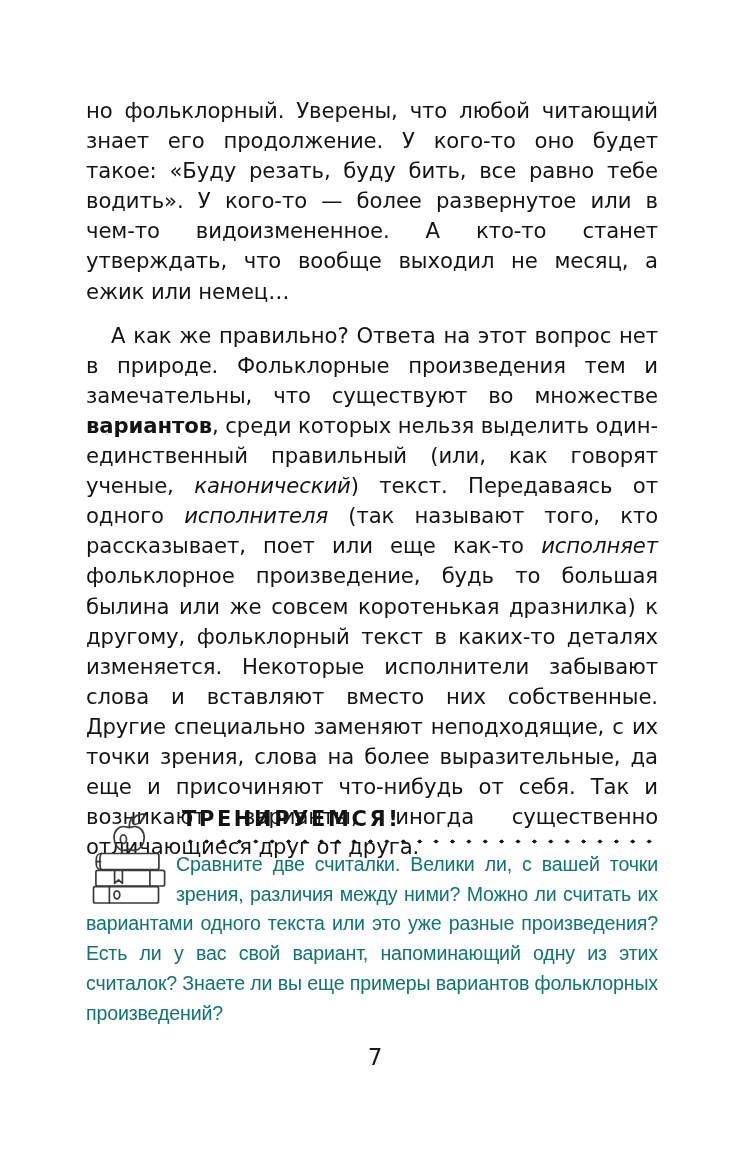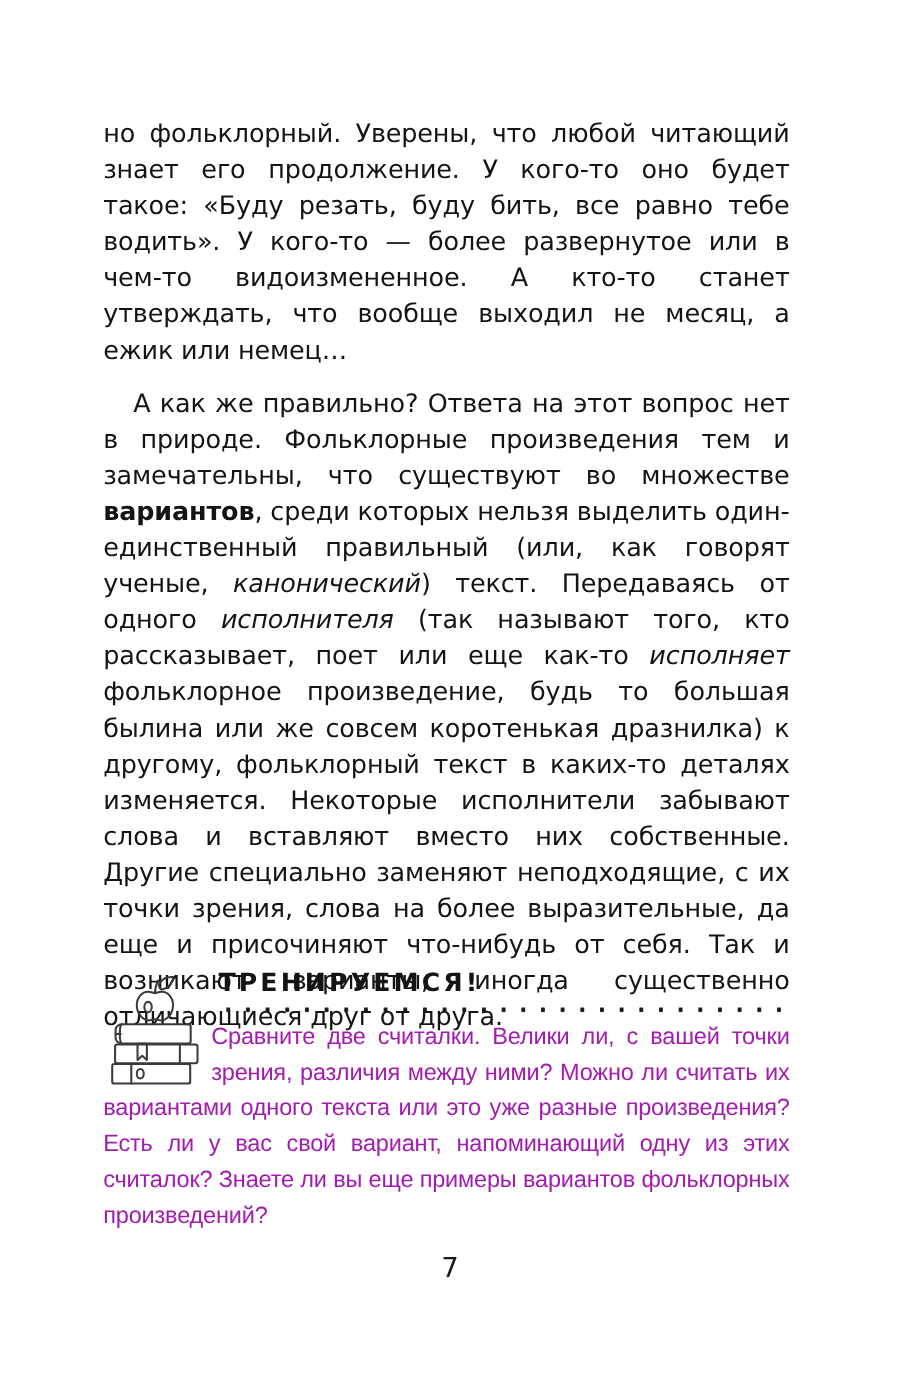--- a/index.html
+++ b/index.html
@@ -99,21 +99,21 @@
   .ex-body {
     position: absolute;
     left: 0;
     top: 52px;
     width: 572px;
     font-family: "Liberation Sans", sans-serif;
     font-size: 19.6px;
     line-height: 29.7px;
     text-align: justify;
     text-justify: inter-word;
-    color: #a21caf;
+    color: #0f766e;
     letter-spacing: -0.15px;
   }
   
   .ex-float {
     float: left;
     width: 90px;
     height: 59px;
   }
 
   

